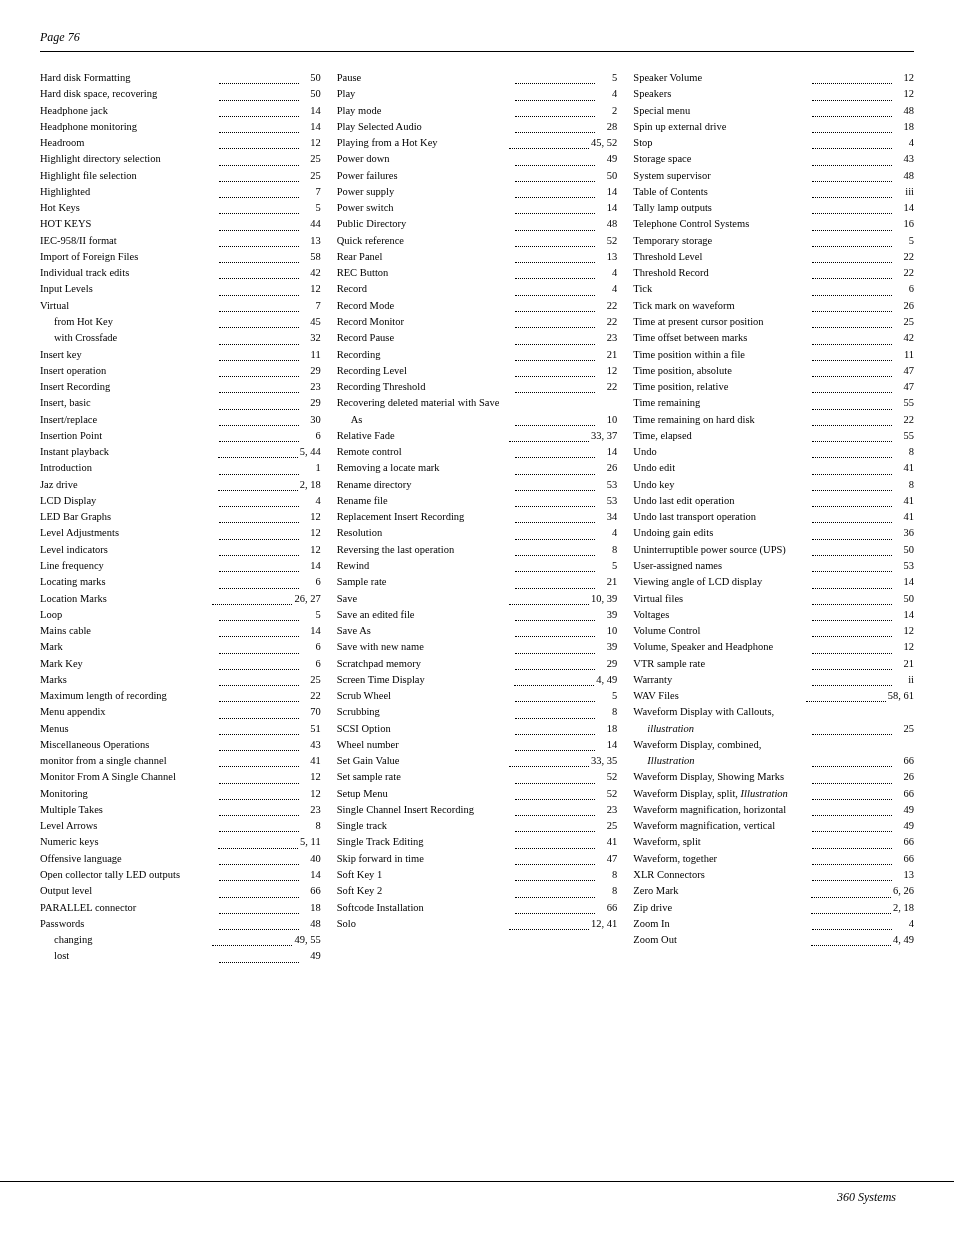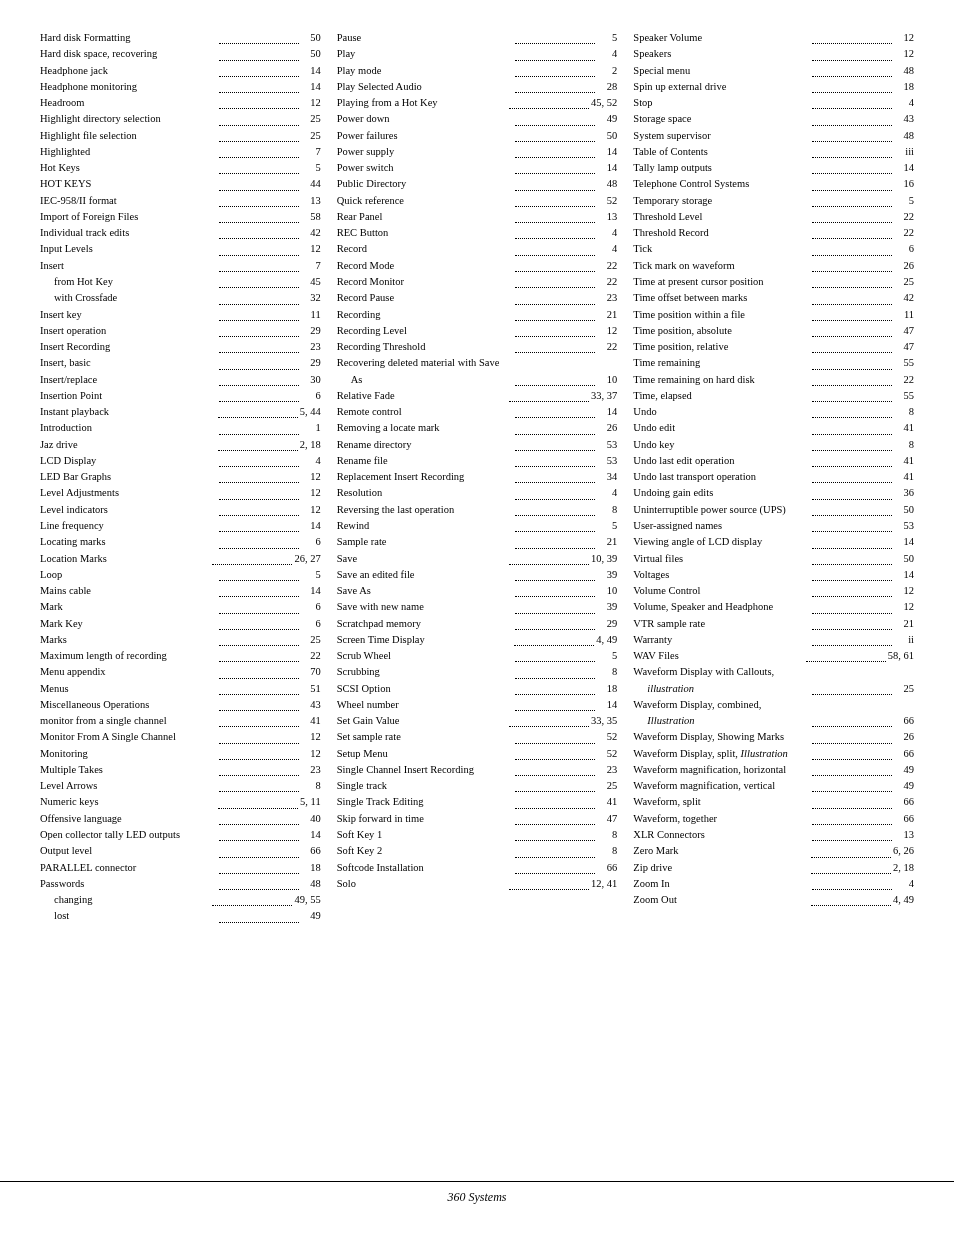--- a/index.html
+++ b/index.html
@@ -66,34 +66,37 @@
     }
     .entry-indent {
       padding-left: 14px;
     }
     .page-footer {
       position: absolute;
       bottom: 30px;
       left: 0;
       right: 0;
       display: flex;
-      justify-content: center;
+      justify-content: flex-end;
       padding: 0 58px;
       border-top: 1px solid #000;
       padding-top: 8px;
     }
     .footer-brand {
       font-style: italic;
       font-size: 12px;
     }
   </style>
 </head>
 <body>
 
 <div class="page-container">
+  <div class="page-header">
+    <span>Page 76</span>
+  </div>
 
   <div class="index-columns">
 
     <div class="index-col" id="col1-container">
         <div class="index-entry">
           <span class="entry-text">Hard disk Formatting</span>
           <span class="entry-dots"></span>
           <span class="entry-page">50</span>
         </div>
         <div class="index-entry">
@@ -155,21 +158,21 @@
           <span class="entry-text">Individual track edits</span>
           <span class="entry-dots"></span>
           <span class="entry-page">42</span>
         </div>
         <div class="index-entry">
           <span class="entry-text">Input Levels</span>
           <span class="entry-dots"></span>
           <span class="entry-page">12</span>
         </div>
         <div class="index-entry">
-          <span class="entry-text">Insert</span>
+          <span class="entry-text">Virtual</span>
           <span class="entry-dots"></span>
           <span class="entry-page">7</span>
         </div>
         <div class="index-entry">
           <span class="entry-text entry-indent">from Hot Key</span>
           <span class="entry-dots"></span>
           <span class="entry-page">45</span>
         </div>
         <div class="index-entry">
           <span class="entry-text entry-indent">with Crossfade</span>

